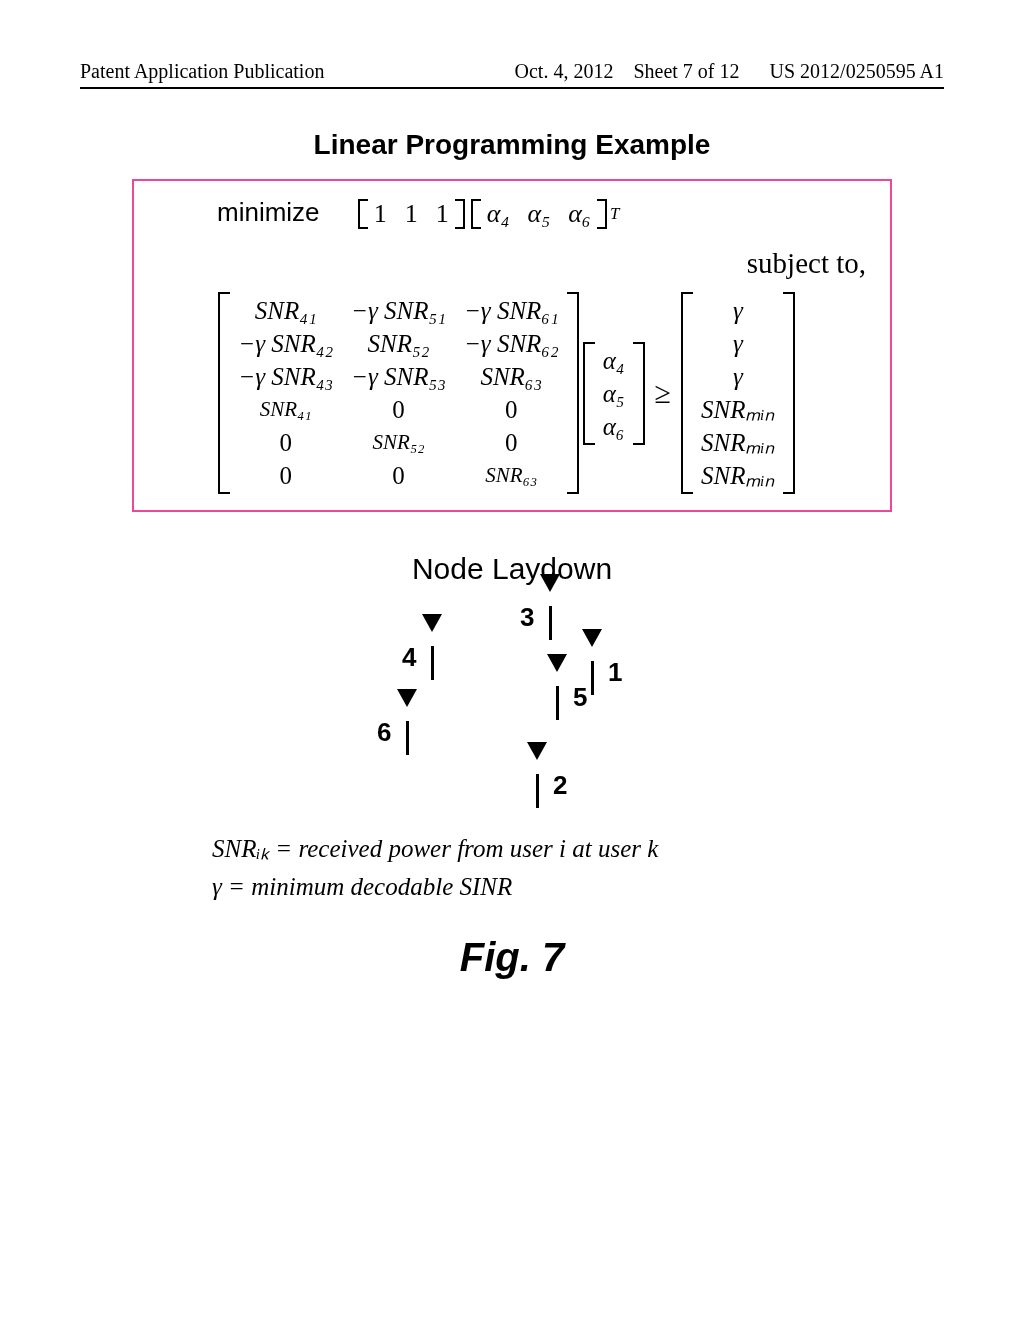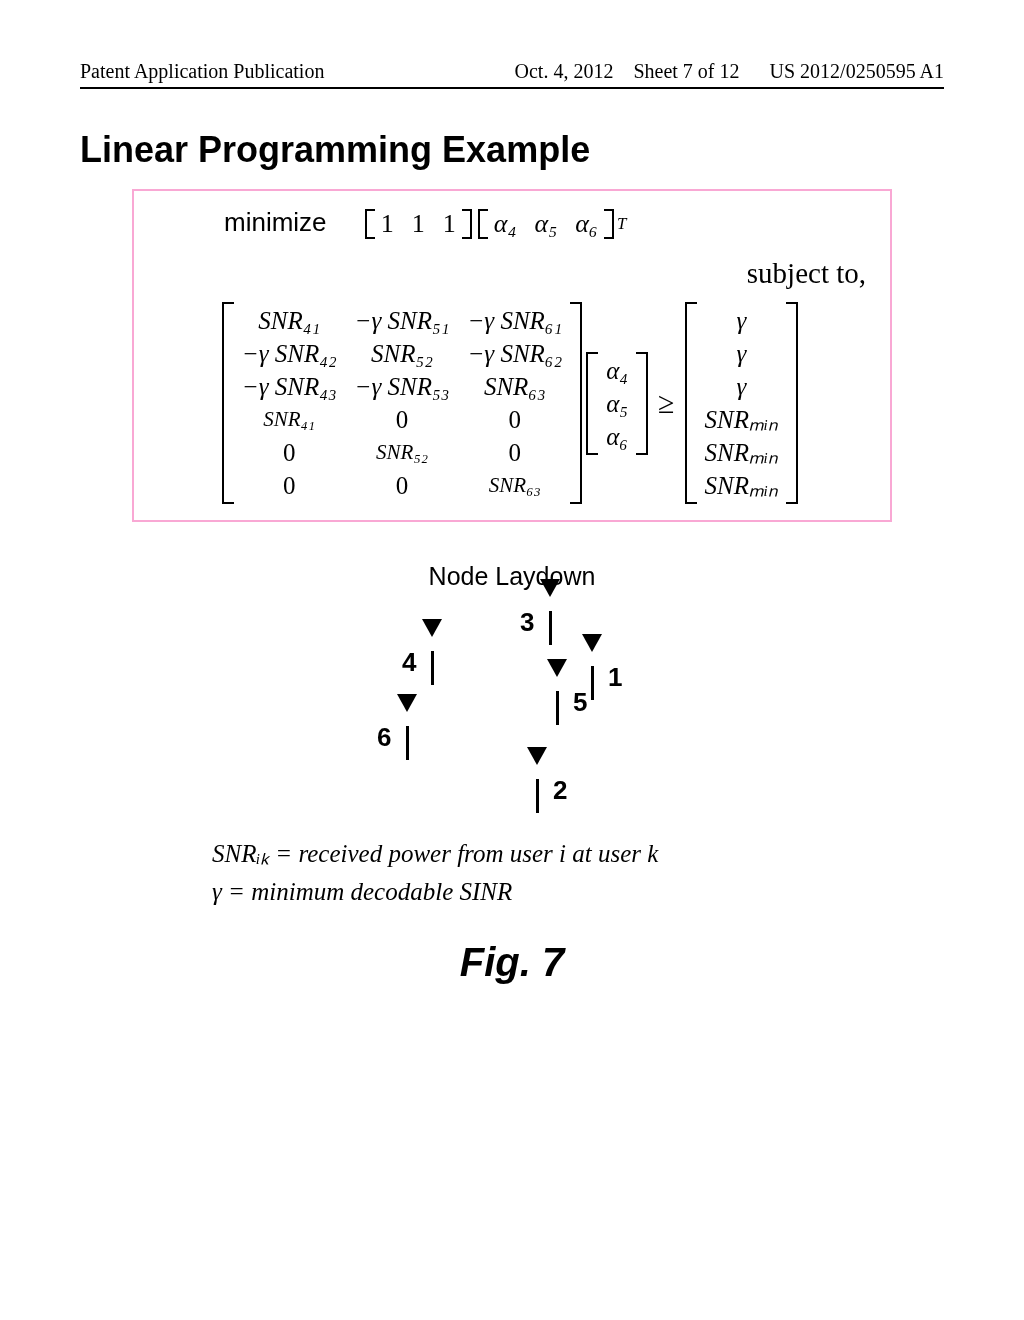--- a/index.html
+++ b/index.html
@@ -25,29 +25,29 @@
     font-size: 20px;
     border-bottom: 2px solid #000;
     padding-bottom: 4px;
     margin-bottom: 40px;
     font-family: "Times New Roman", Times, serif;
   }
   .header-right {
     white-space: nowrap;
   }
   .title {
-    text-align: left;
-    font-family: Arial, Helvetica, sans-serif;
-    font-size: 36px;
+    text-align: center;
+    font-family: Arial, Helvetica, sans-serif;
+    font-size: 28px;
     font-weight: bold;
     margin-bottom: 18px;
   }
   .box {
-    border: 2px solid #f9a8d4;
-    padding: 18px 24px 16px 20px;
+    border: 2px solid #ec4899;
+    padding: 18px 24px 16px 13px;
     margin: 12px auto 40px auto;
     width: 760px;
     box-sizing: border-box;
     font-size: 26px;
     line-height: 1.0;
   }
   .minline {
     text-align: left;
     margin-left: 70px;
     margin-bottom: 20px;
@@ -125,21 +125,21 @@
   .geq {
     font-size: 30px;
     font-style: normal;
     margin: 0 6px;
   }
 
   
   .laydown-title {
     text-align: center;
     font-family: Arial, Helvetica, sans-serif;
-    font-size: 25px;
+    font-size: 30px;
     margin-bottom: 6px;
   }
   .laydown {
     position: relative;
     width: 380px;
     height: 220px;
     margin: 0 auto 18px auto;
   }
   .node {
     position: absolute;

